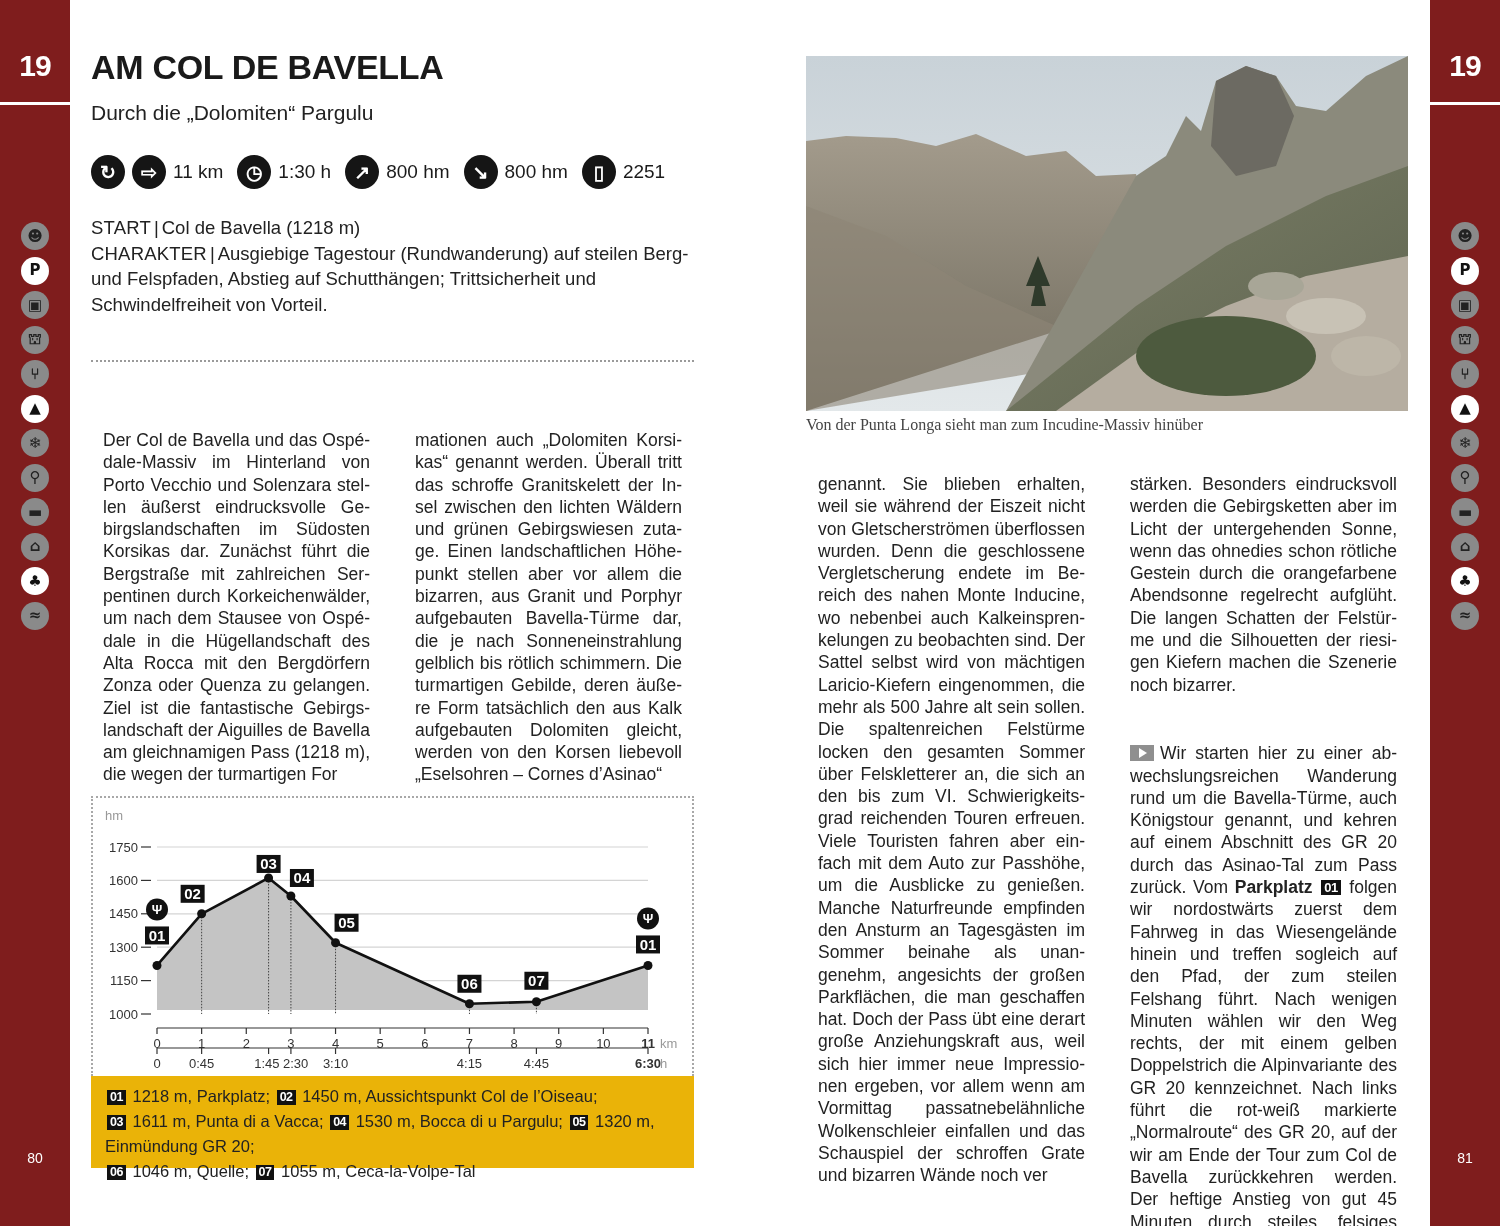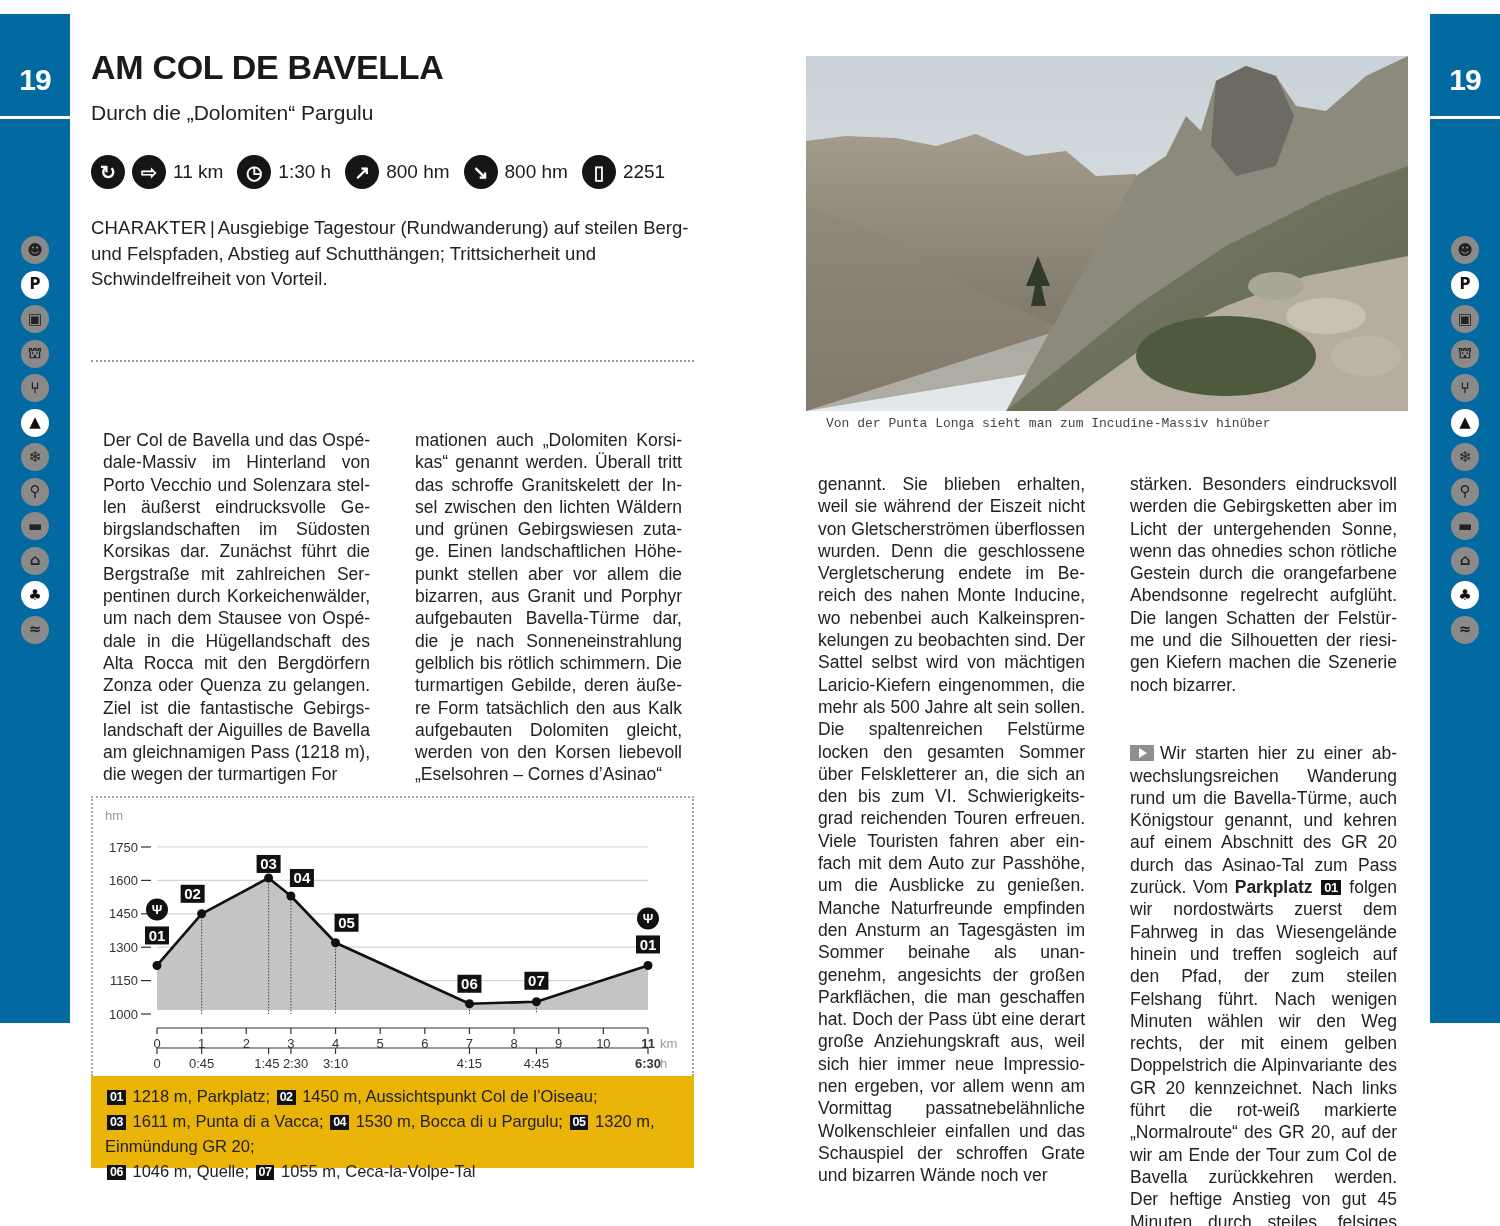--- a/index.html
+++ b/index.html
@@ -1,20 +1,20 @@
 <!DOCTYPE html>
 <html><head>
 <meta charset="utf-8">
 <style>
   * { box-sizing: border-box; margin: 0; padding: 0; }
   html, body { width: 1500px; height: 1226px; background: #fff; overflow: hidden; }
   body { position: relative; font-family: "DejaVu Sans", "Liberation Sans", sans-serif; color: #1a1a1a; }
 
   
-  .side { position: absolute; top: 0; width: 70px; height: 1009px; background: #0369a1; margin-top: 14px; }
+  .side { position: absolute; top: 0; width: 70px; height: 1226px; background: #7f1d1d; }
   .side.left { left: 0; }
   .side.right { left: 1430px; }
   .side .num-box { position: absolute; top: 0; left: 0; width: 70px; height: 102px; display: flex; align-items: center; justify-content: center; padding-top: 30px; }
   .side .num { color: #fff; font-size: 30px; font-weight: bold; letter-spacing: -1px; font-family: "Liberation Sans", sans-serif; }
   .side .sep { position: absolute; top: 102px; left: 0; width: 70px; height: 3px; background: #fff; }
   .side .icons { position: absolute; top: 222px; left: 21px; width: 28px; display: flex; flex-direction: column; gap: 6.5px; }
   .side.right .icons { left: 21px; }
   .side .ic { width: 28px; height: 28px; border-radius: 50%; background: #8a8a8a; display: flex; align-items: center; justify-content: center; color: #222; font-size: 15px; font-weight: bold; line-height: 1; }
   .side .ic.on { background: #fff; color: #111; }
   .side .page { position: absolute; top: 1150px; width: 70px; text-align: center; color: #fff; font-size: 14px; font-family: "Liberation Sans", sans-serif; }
@@ -43,21 +43,21 @@
   .bold { font-weight: bold; }
 
   
   .chart-box { position: absolute; left: 91px; top: 796px; width: 603px; height: 280px; border: 2px dotted #a8a8a8; border-bottom: none; }
   .chart-svg { position: absolute; left: 91px; top: 796px; width: 603px; height: 280px; }
   .legend { position: absolute; left: 91px; top: 1076px; width: 603px; height: 92px; background: #eab308; padding: 8px 14px; font-family: "Liberation Sans", sans-serif; font-size: 16.5px; line-height: 25px; color: #222; }
   .legend .wp-badge { font-size: 12.5px; }
 
   
   .photo { position: absolute; left: 806px; top: 56px; width: 602px; height: 355px; overflow: hidden; background: #9aa0a0; }
-  .caption { position: absolute; left: 806px; top: 416px; font-family: Liberation Mono, monospace; font-size: 13px; color: #444; margin-left: 20px; }
+  .caption { position: absolute; left: 806px; top: 416px; font-family: Liberation Serif, serif; font-size: 16px; color: #444; }
 </style>
 </head>
 <body>
 
 <div class="side left">
   <div class="num-box">
     <span class="num">19</span>
   </div>
   <div class="sep"></div>
   <div class="icons">
@@ -110,20 +110,23 @@
   <span class="fact-val">1:30 h</span>
   <span class="fact-icon">↗</span>
   <span class="fact-val">800 hm</span>
   <span class="fact-icon">↘</span>
   <span class="fact-val">800 hm</span>
   <span class="fact-icon">▯</span>
   <span class="fact-val">2251</span>
 </div>
 
 <div class="meta">
+  <div>
+    <span class="lbl">START</span><span class="bar">|</span><span>Col de Bavella (1218 m)</span>
+  </div>
   <div>
     <span class="lbl">CHARAKTER</span><span class="bar">|</span><span>Ausgiebige Tagestour (Rundwanderung) auf steilen Berg- und Felspfaden, Abstieg auf Schutthängen; Trittsicherheit und Schwindelfreiheit von Vorteil.</span>
   </div>
 </div>
 <div class="dots"></div>
 
 <div class="col col1">
     <p>Der Col de Bavella und das Ospé­dale-Massiv im Hinterland von Porto Vecchio und Solenzara stel­len äußerst eindrucksvolle Ge­birgslandschaften im Südosten Korsikas dar. Zunächst führt die Bergstraße mit zahlreichen Ser­pentinen durch Korkeichenwälder, um nach dem Stausee von Ospé­dale in die Hügellandschaft des Alta Rocca mit den Bergdörfern Zonza oder Quenza zu gelangen. Ziel ist die fantastische Gebirgs­landschaft der Aiguilles de Bavella am gleichnamigen Pass (1218 m), die wegen der turmartigen For­</p>
   </div>
 <div class="col col2">

